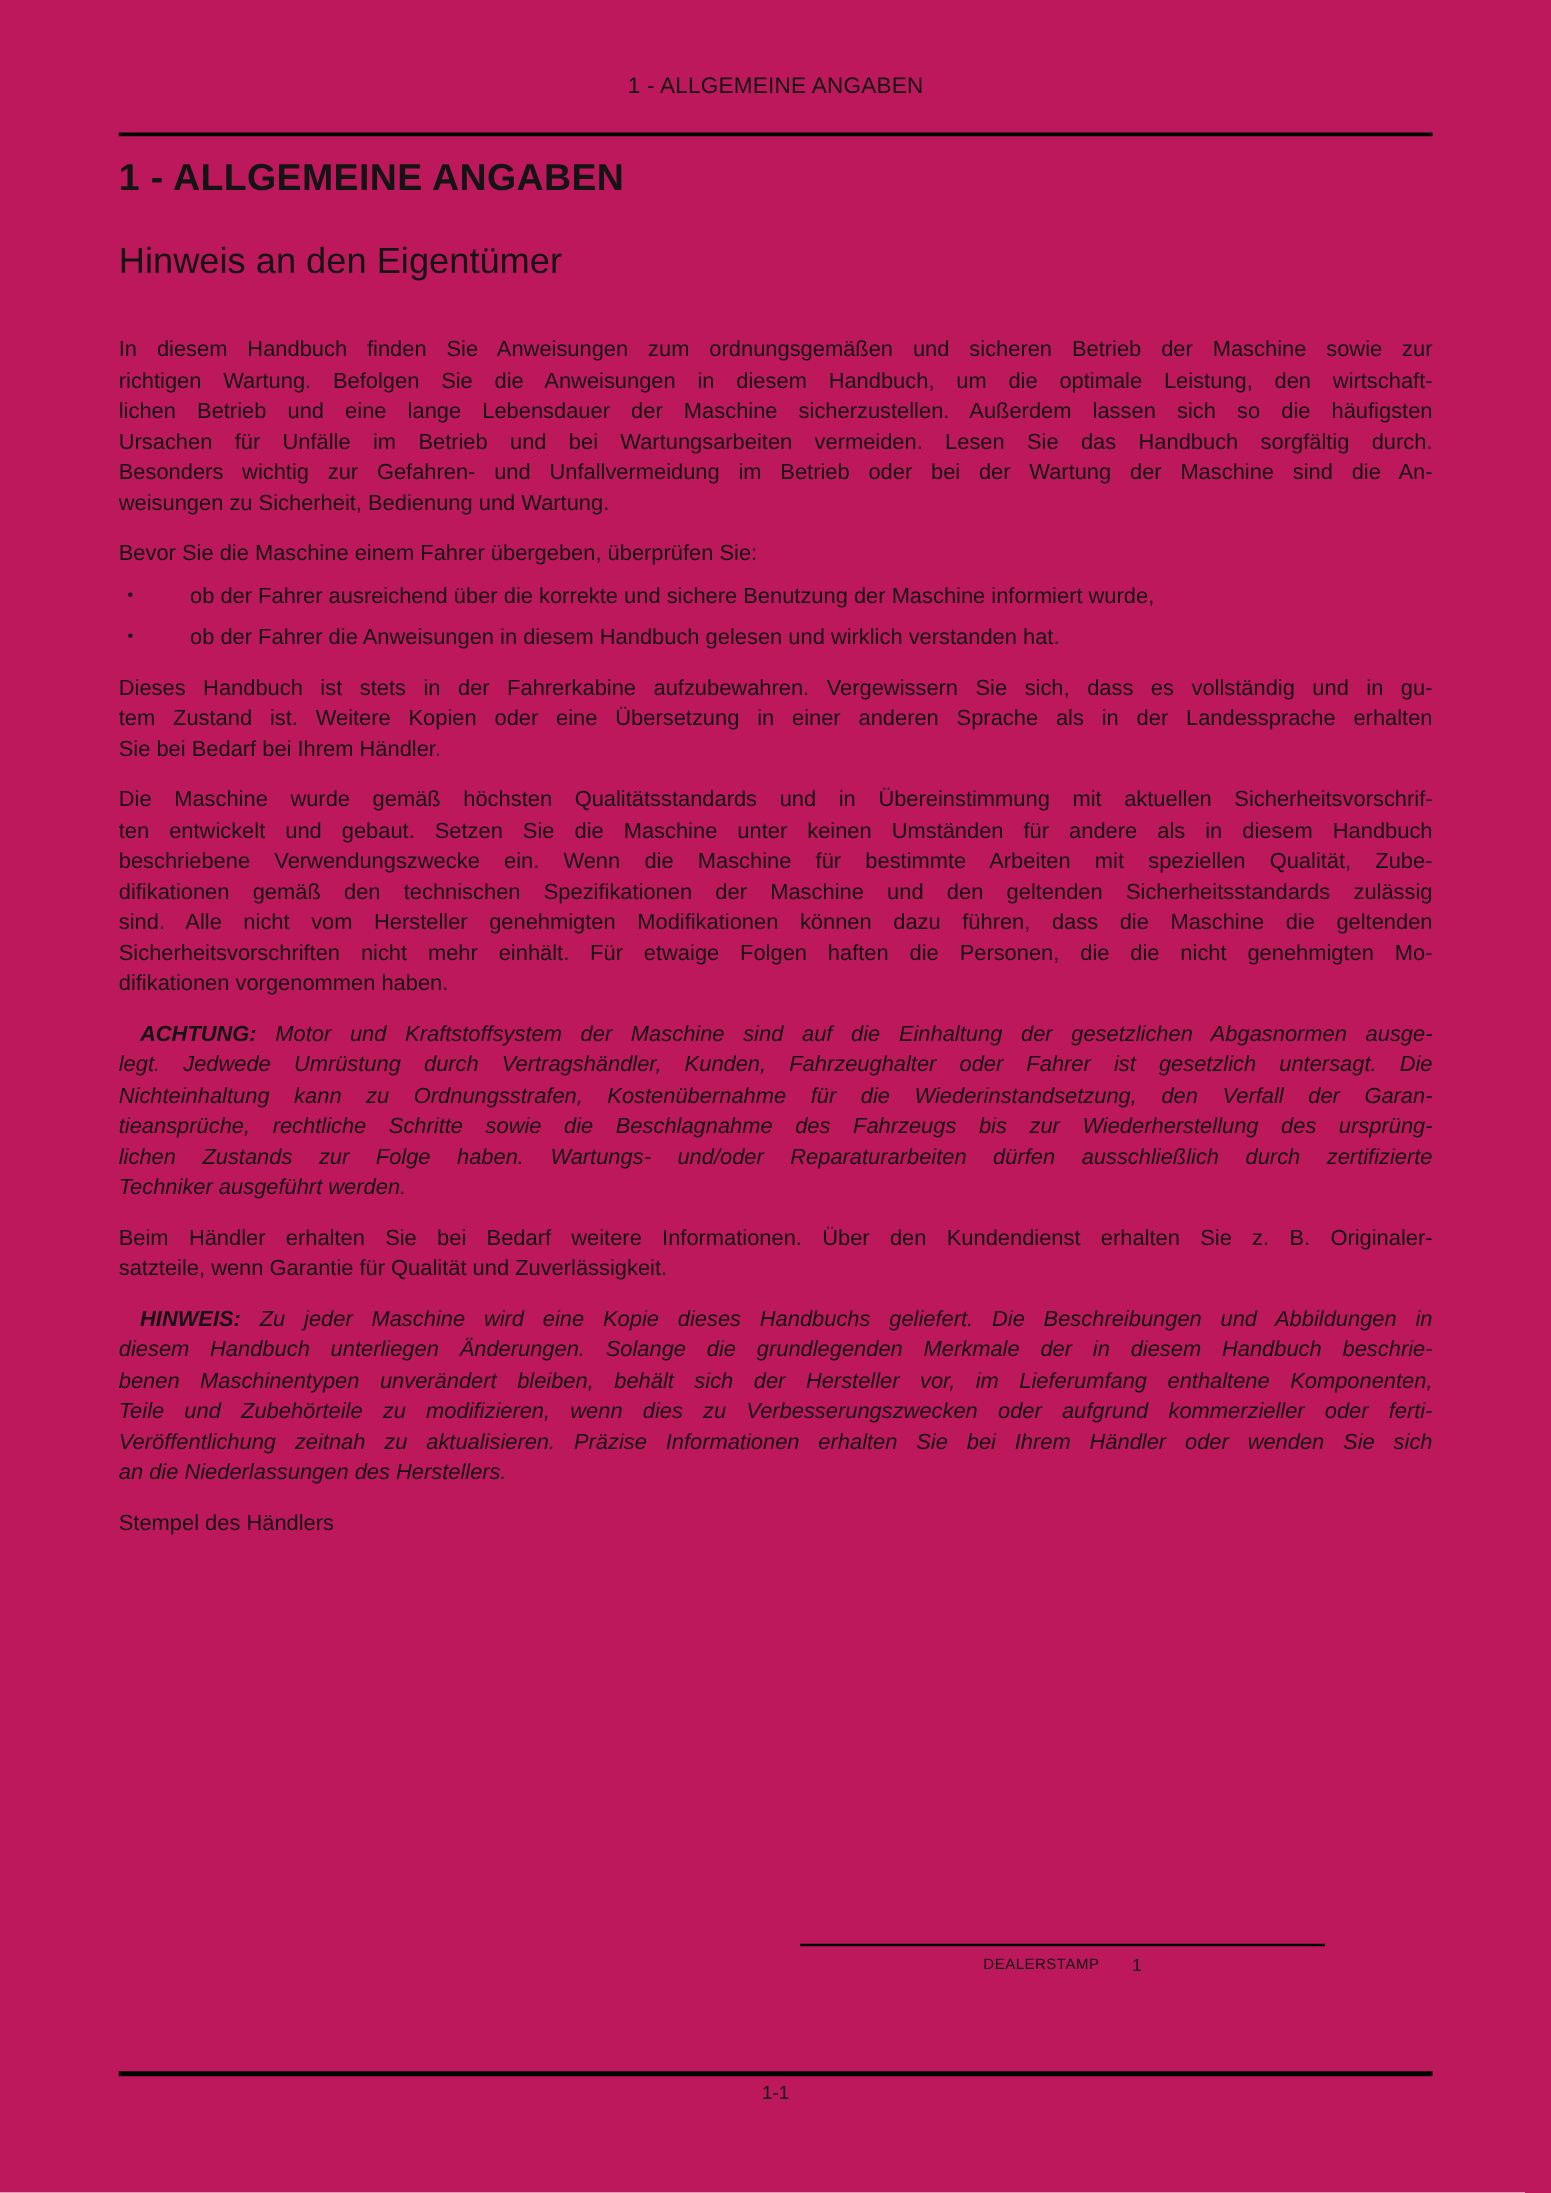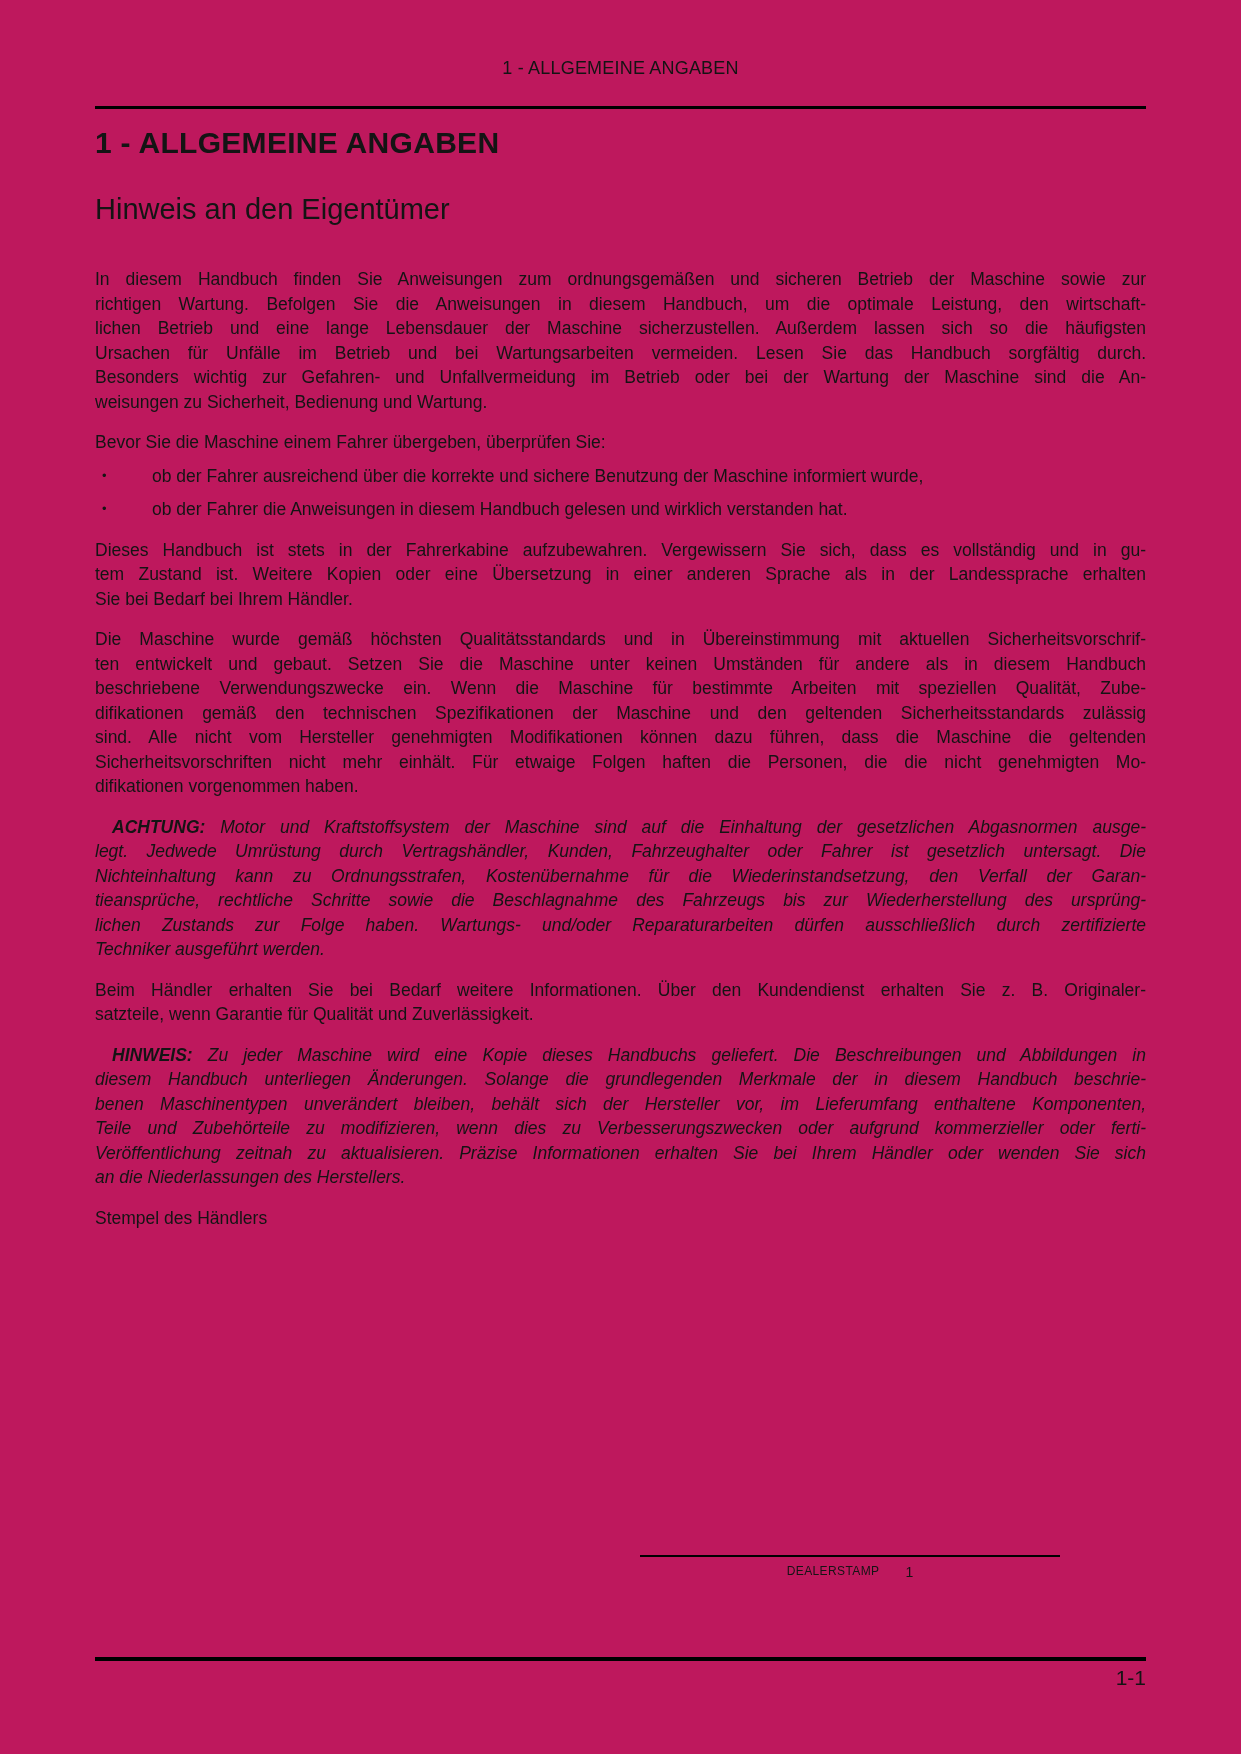--- a/index.html
+++ b/index.html
@@ -107,22 +107,22 @@
     left: 95px;
     right: 95px;
     top: 1657px;
   }
   .footer-rule {
     height: 3.5px;
     background: #000000;
   }
   .footer-page-number {
     margin-top: 5px;
-    text-align: right;
-    font-size: 21px;
+    text-align: center;
+    font-size: 15px;
   }
 </style>
 </head>
 <body>
 
 <div class="page">
   <div class="content">
     <div class="running-header">1 - ALLGEMEINE ANGABEN</div>
     <div class="top-rule"></div>
     <h1 class="chapter-title">1 - ALLGEMEINE ANGABEN</h1>

